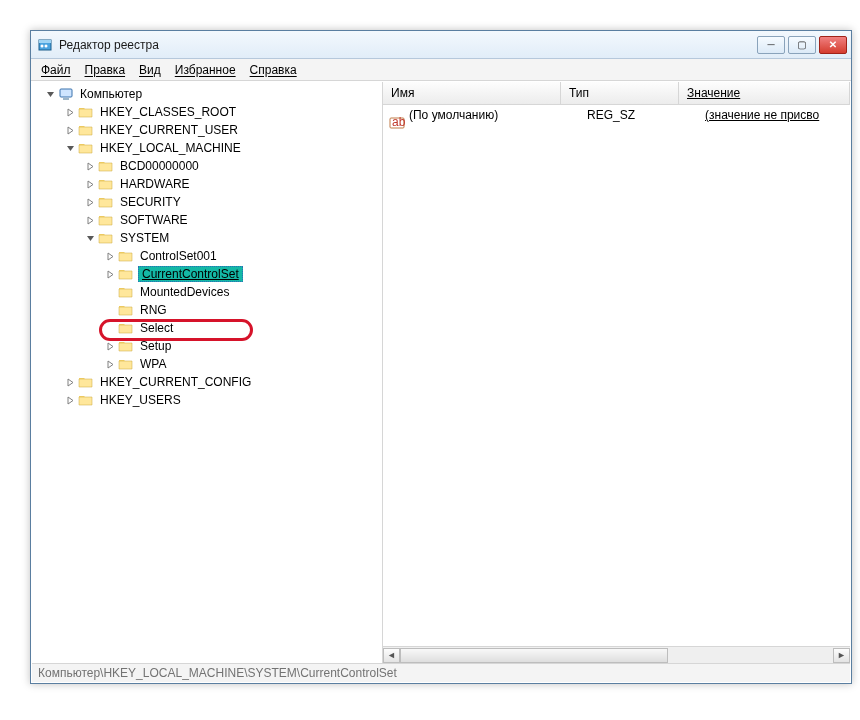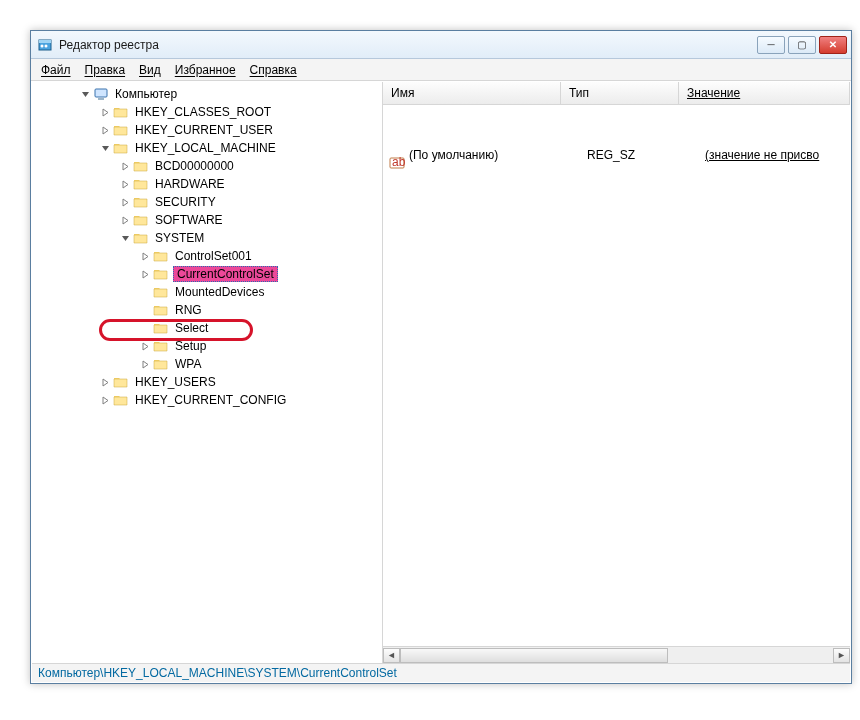--- a/index.html
+++ b/index.html
@@ -27,31 +27,31 @@
 
 .menubar {
   height:22px; display:flex; align-items:center; gap:14px;
   padding:0 10px; background:#f4f4f4; border-bottom:1px solid #d6d6d6;
 }
 .menubar span { text-decoration:underline; text-underline-offset:2px; color:#000; cursor:default; }
 
 .client { position:absolute; top:51px; bottom:20px; left:1px; right:1px; display:flex; }
 
 .left { width:351px; border-right:1px solid #d6d6d6; position:relative; overflow:hidden; background:#fff; }
-.right { flex:1; display:flex; flex-direction:column; background:#fff;gap:40px; }
+.right { flex:1; display:flex; flex-direction:column; background:#fff; }
 
 .tree { padding:3px 0 0 0; user-select:none; }
-.trow { height:18px; display:flex; align-items:center; white-space:nowrap;padding-left:35px; }
+.trow { height:18px; display:flex; align-items:center; white-space:nowrap; }
 .ind { display:inline-block; }
 .toggle { width:12px; height:12px; margin-right:2px; display:flex; align-items:center; justify-content:center; color:#6b6b6b; }
 .toggle svg { display:block; }
 .toggle.hidden { visibility:hidden; }
 .ficon { width:16px; height:16px; margin-right:4px; display:flex; }
 .lbl { color:#000; padding:0 2px; }
-.lbl.sel { background:#ec4899; border:1px dotted #2a6db6; padding:0 3px; }
+.lbl.sel { background:#14b8a6; border:1px dotted #2a6db6; padding:0 3px;text-decoration:underline; }
 .pcicon { width:16px; height:16px; margin-right:4px; display:flex; }
 
 .highlight {
   position:absolute; left:67px; top:237px; width:154px; height:22px;
   border:3px solid #d6132a; border-radius:11px; pointer-events:none;
 }
 
 .rhead {
   height:23px; display:flex; align-items:stretch;
   background:linear-gradient(#fdfdfd,#ececec);
@@ -69,21 +69,21 @@
   height:17px; background:#f0f0f0; border-top:1px solid #d6d6d6;
   display:flex; align-items:center;
 }
 .sbtn { width:17px; height:15px; background:linear-gradient(#fdfdfd,#e3e3e3); border:1px solid #bdbdbd; display:flex; align-items:center; justify-content:center; font-size:9px; color:#555; }
 .strack { flex:1; height:15px; background:#efefef; position:relative; }
 .sthumb { position:absolute; top:0; height:15px; background:linear-gradient(#f8f8f8,#dedede); border:1px solid #bdbdbd; }
 
 .statusbar {
   position:absolute; left:1px; right:1px; bottom:1px; height:19px;
   background:#f4f4f4; border-top:1px solid #d6d6d6;
-  display:flex; align-items:center; padding:0 6px; color:#0369a1;
+  display:flex; align-items:center; padding:0 6px; color:#737373;
 }
 
 
 .folder-svg path.body { fill:#ffe79b; stroke:#caa638; stroke-width:.5; }
 .folder-svg path.tab  { fill:#f8d56d; }
 </style>
 </head>
 <body>
 
 <div class="window">
@@ -359,36 +359,36 @@
               <svg width="9" height="9">
                 <path d="M2 1 L7 4.5 L2 8 Z" fill="none" stroke="#808080"></path>
               </svg>
             </span>
             <span class="ficon">
               <svg class="folder-svg" viewBox="0 0 16 16">
                 <path class="tab" d="M1 4h5l1 1H1z"></path>
                 <path class="body" d="M1 5h13v8H1z"></path>
               </svg>
             </span>
+            <span class="lbl">HKEY_CURRENT_CONFIG</span>
+          </div>
+        <div class="trow">
+            <span class="ind" style="width:32px"></span>
+            <span class="toggle">
+              <svg width="9" height="9">
+                <path d="M2 1 L7 4.5 L2 8 Z" fill="none" stroke="#808080"></path>
+              </svg>
+            </span>
+            <span class="ficon">
+              <svg class="folder-svg" viewBox="0 0 16 16">
+                <path class="tab" d="M1 4h5l1 1H1z"></path>
+                <path class="body" d="M1 5h13v8H1z"></path>
+              </svg>
+            </span>
             <span class="lbl">HKEY_USERS</span>
-          </div>
-        <div class="trow">
-            <span class="ind" style="width:32px"></span>
-            <span class="toggle">
-              <svg width="9" height="9">
-                <path d="M2 1 L7 4.5 L2 8 Z" fill="none" stroke="#808080"></path>
-              </svg>
-            </span>
-            <span class="ficon">
-              <svg class="folder-svg" viewBox="0 0 16 16">
-                <path class="tab" d="M1 4h5l1 1H1z"></path>
-                <path class="body" d="M1 5h13v8H1z"></path>
-              </svg>
-            </span>
-            <span class="lbl">HKEY_CURRENT_CONFIG</span>
           </div>
 
       </div>
       <div class="highlight"></div>
     </div>
 
     <div class="right">
       <div class="rhead">
         <div class="col col1">Имя</div>
         <div class="col col2">Тип</div>

